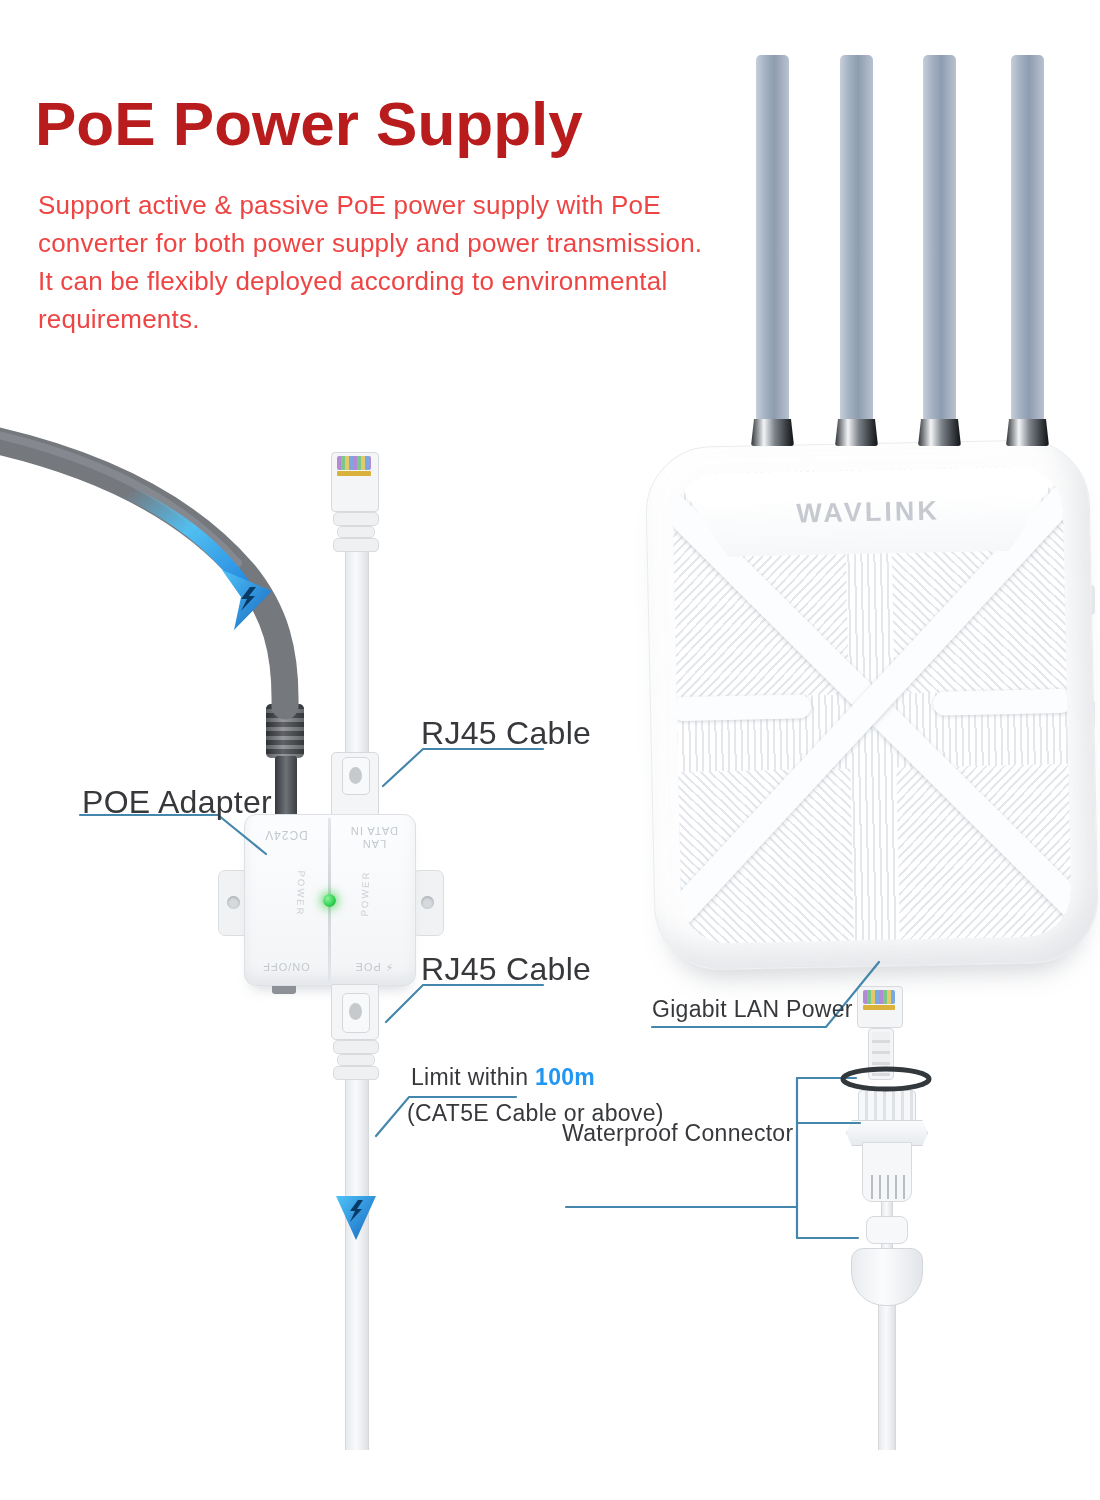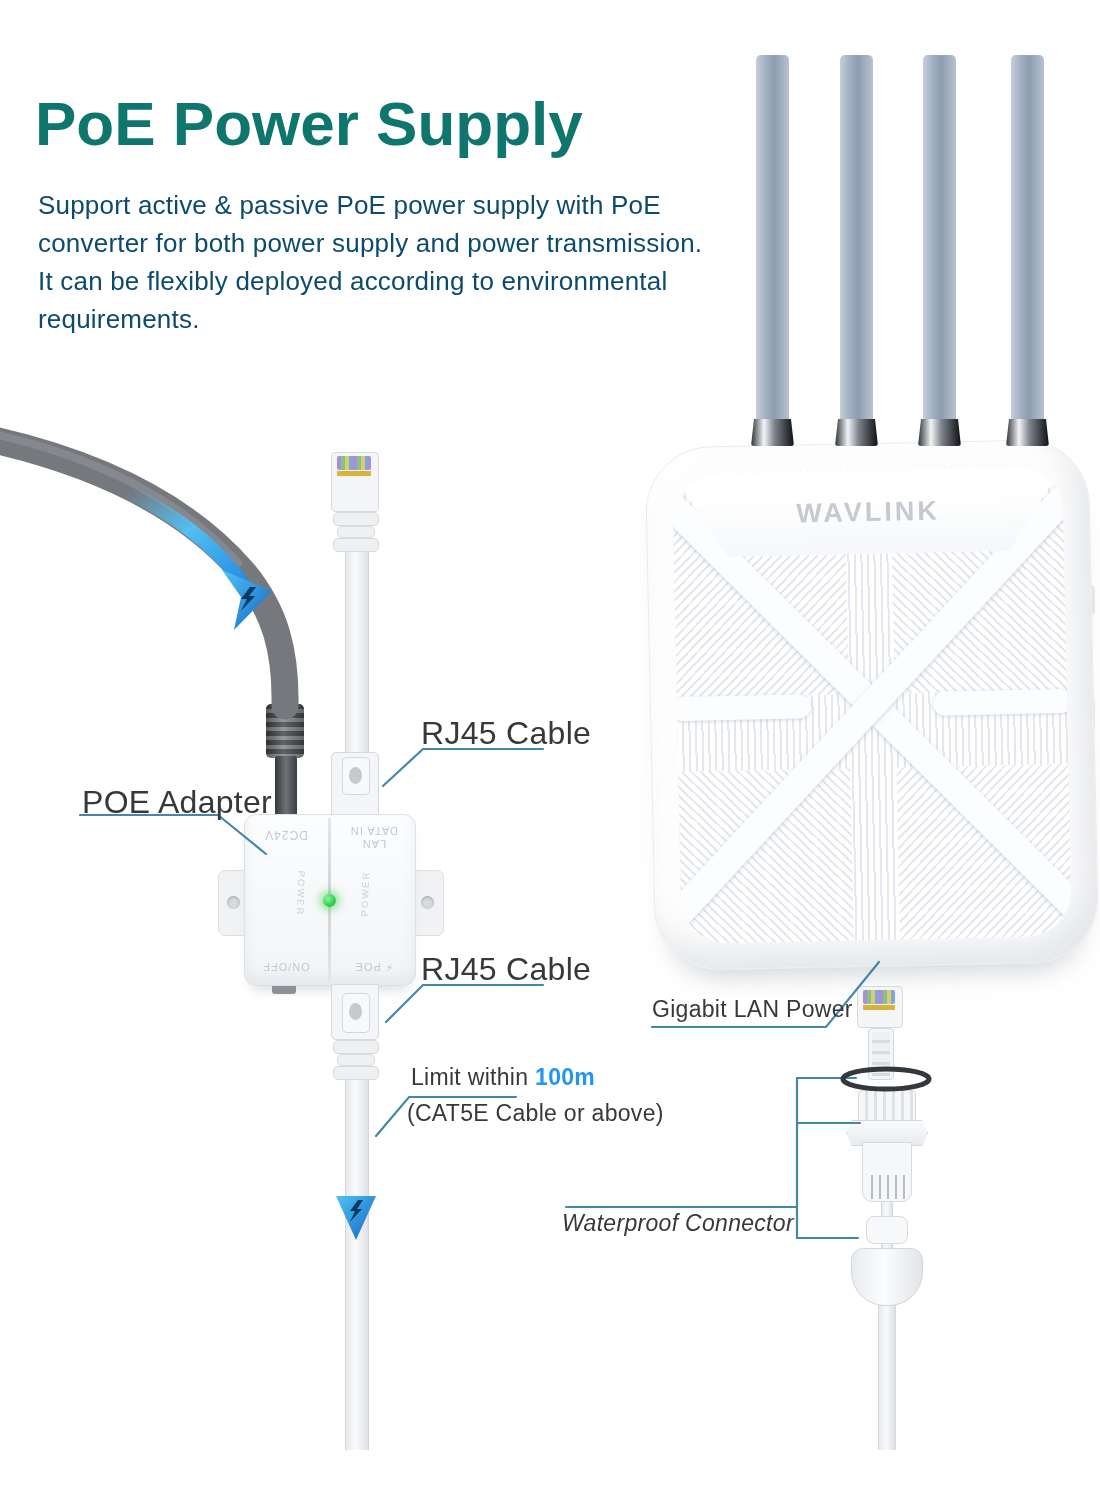--- a/index.html
+++ b/index.html
@@ -1,21 +1,21 @@
 <!DOCTYPE html>
 <html><head>
 <meta charset="utf-8">
 <style>
   html,body{margin:0;padding:0;background:#fff;}
   .stage{position:relative;width:1100px;height:1500px;background:#fff;overflow:hidden;
          font-family:"Liberation Sans","DejaVu Sans",sans-serif;}
   .abs{position:absolute;}
   
-  .title{left:35px;top:88px;font-size:62px;font-weight:bold;color:#0f766e;letter-spacing:0px;}
-  .desc{left:38px;top:186px;width:740px;font-size:26px;line-height:38px;color:#0c4a6e;letter-spacing:.2px;}
+  .title{left:35px;top:88px;font-size:62px;font-weight:bold;color:#b91c1c;letter-spacing:0px;}
+  .desc{left:38px;top:186px;width:740px;font-size:26px;line-height:38px;color:#ef4444;letter-spacing:.2px;}
   .callout-label{font-size:32px;color:#37383b;letter-spacing:.3px;white-space:nowrap;z-index:6;}
   .small-label{font-size:23px;}
   .blue-strong{color:#2196f3;font-weight:bold;}
   .footer{left:20px;top:1401px;font-size:19px;color:#4a4a4c;white-space:nowrap;z-index:6;}
   .footer .note-red{color:#c5281c;font-weight:bold;}
   
   .antenna{top:55px;width:33px;height:366px;border-radius:5px 5px 2px 2px;z-index:1;
     background:linear-gradient(90deg,#c6cfda 0%,#a3b1c2 28%,#8e9cb0 55%,#b8c2cf 100%);}
   .ferrule{top:419px;width:43px;height:27px;border-radius:3px;z-index:2;
     clip-path:polygon(7% 0,93% 0,100% 100%,0 100%);
@@ -246,16 +246,16 @@
 
   <div class="abs callout-label" style="left:421px;top:715px;">RJ45 Cable</div>
   <div class="abs callout-label" style="left:82px;top:784px;">POE Adapter</div>
   <div class="abs callout-label" style="left:421px;top:951px;">RJ45 Cable</div>
   <div class="abs callout-label small-label" style="left:411px;top:1064px;">
     <span>Limit within</span>
     <span class="blue-strong">100m</span>
   </div>
   <div class="abs callout-label small-label" style="left:407px;top:1100px;">(CAT5E Cable or above)</div>
   <div class="abs callout-label small-label" style="left:652px;top:996px;">Gigabit LAN Power</div>
-  <div class="abs callout-label small-label" style="left:562px;top:1210px;font-style:italic;">Waterproof Connector</div>
+  <div class="abs callout-label small-label" style="left:562px;top:1120px;">Waterproof Connector</div>
 
 
 </div>
 
 </body></html>

